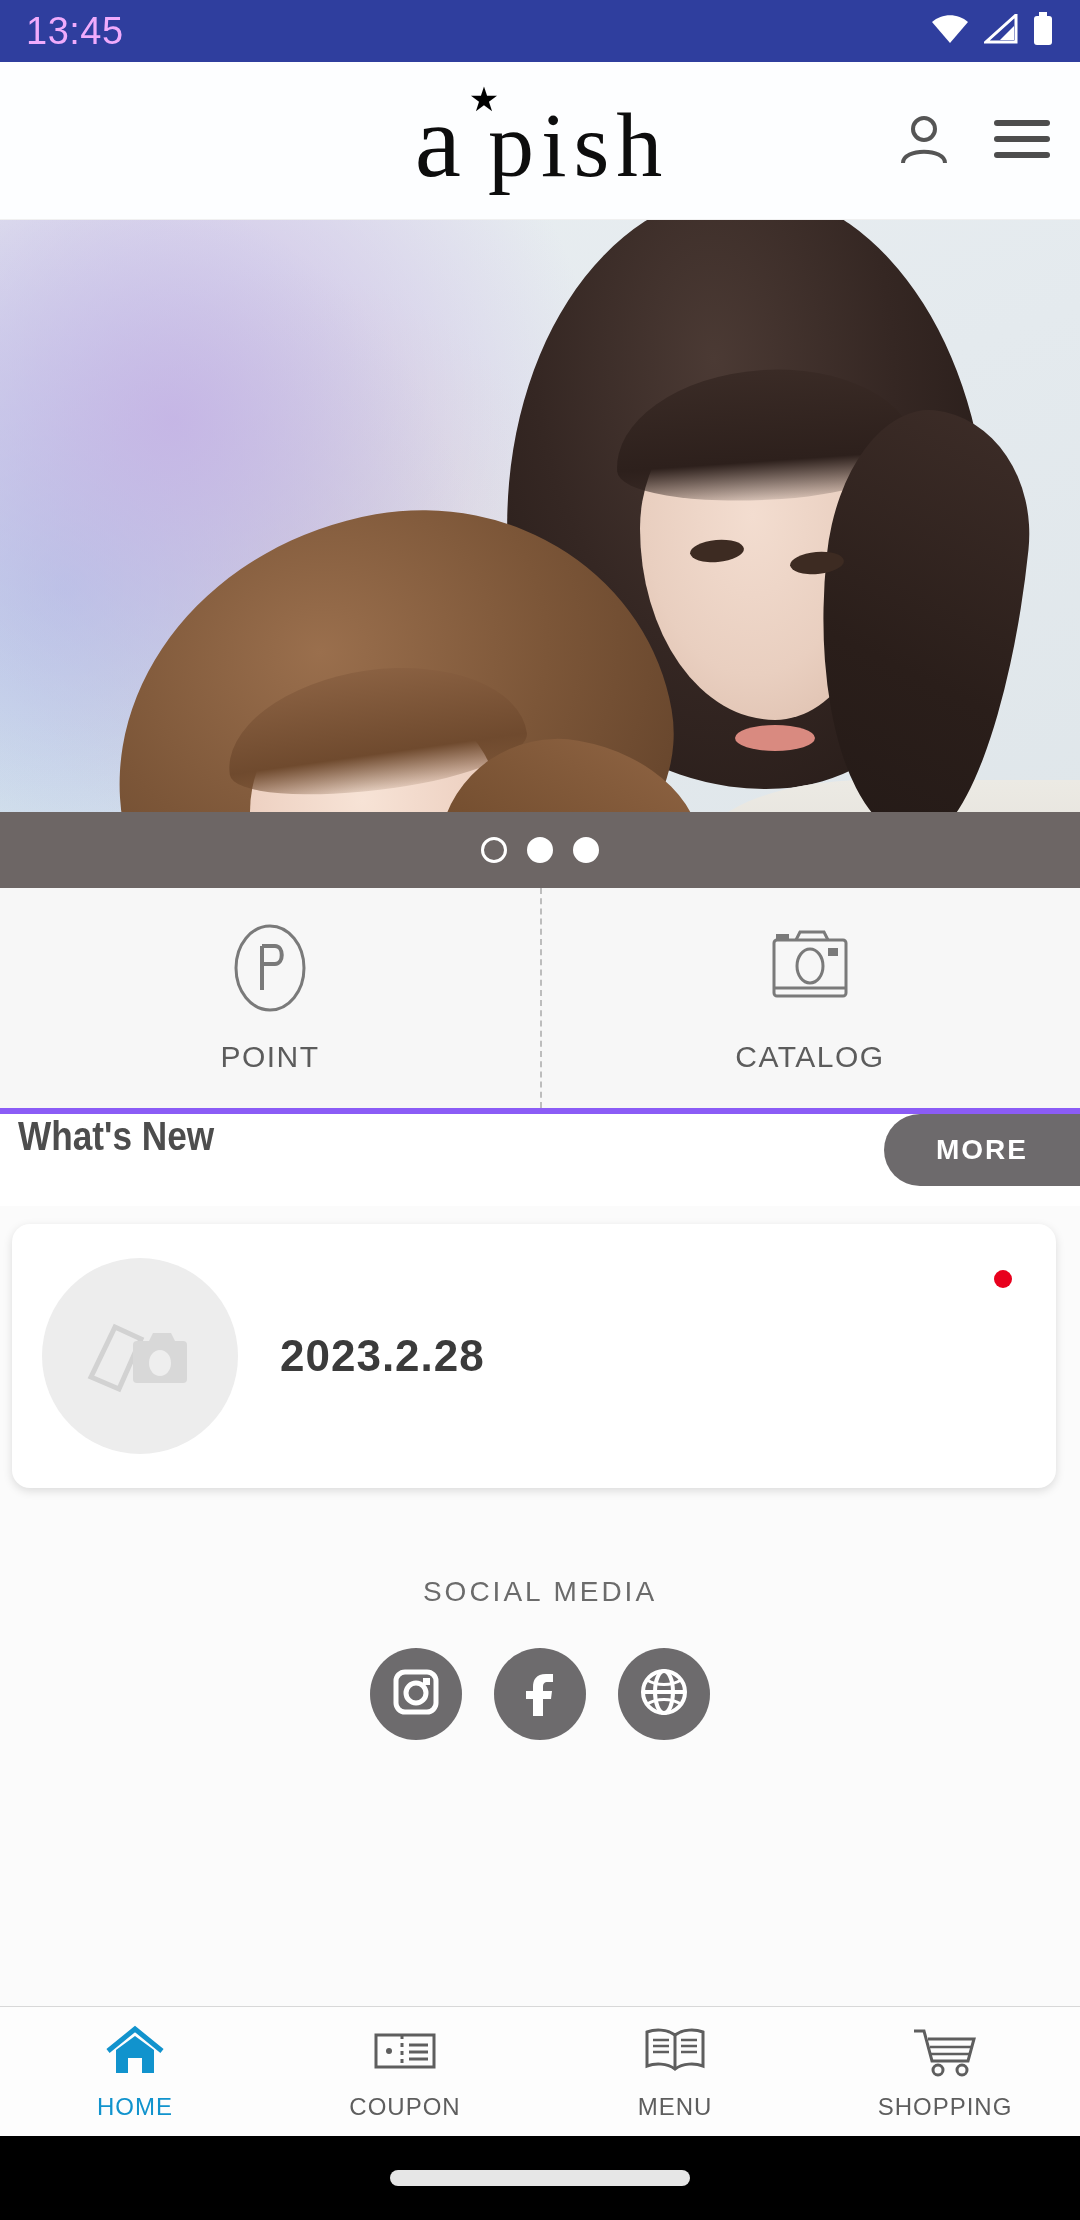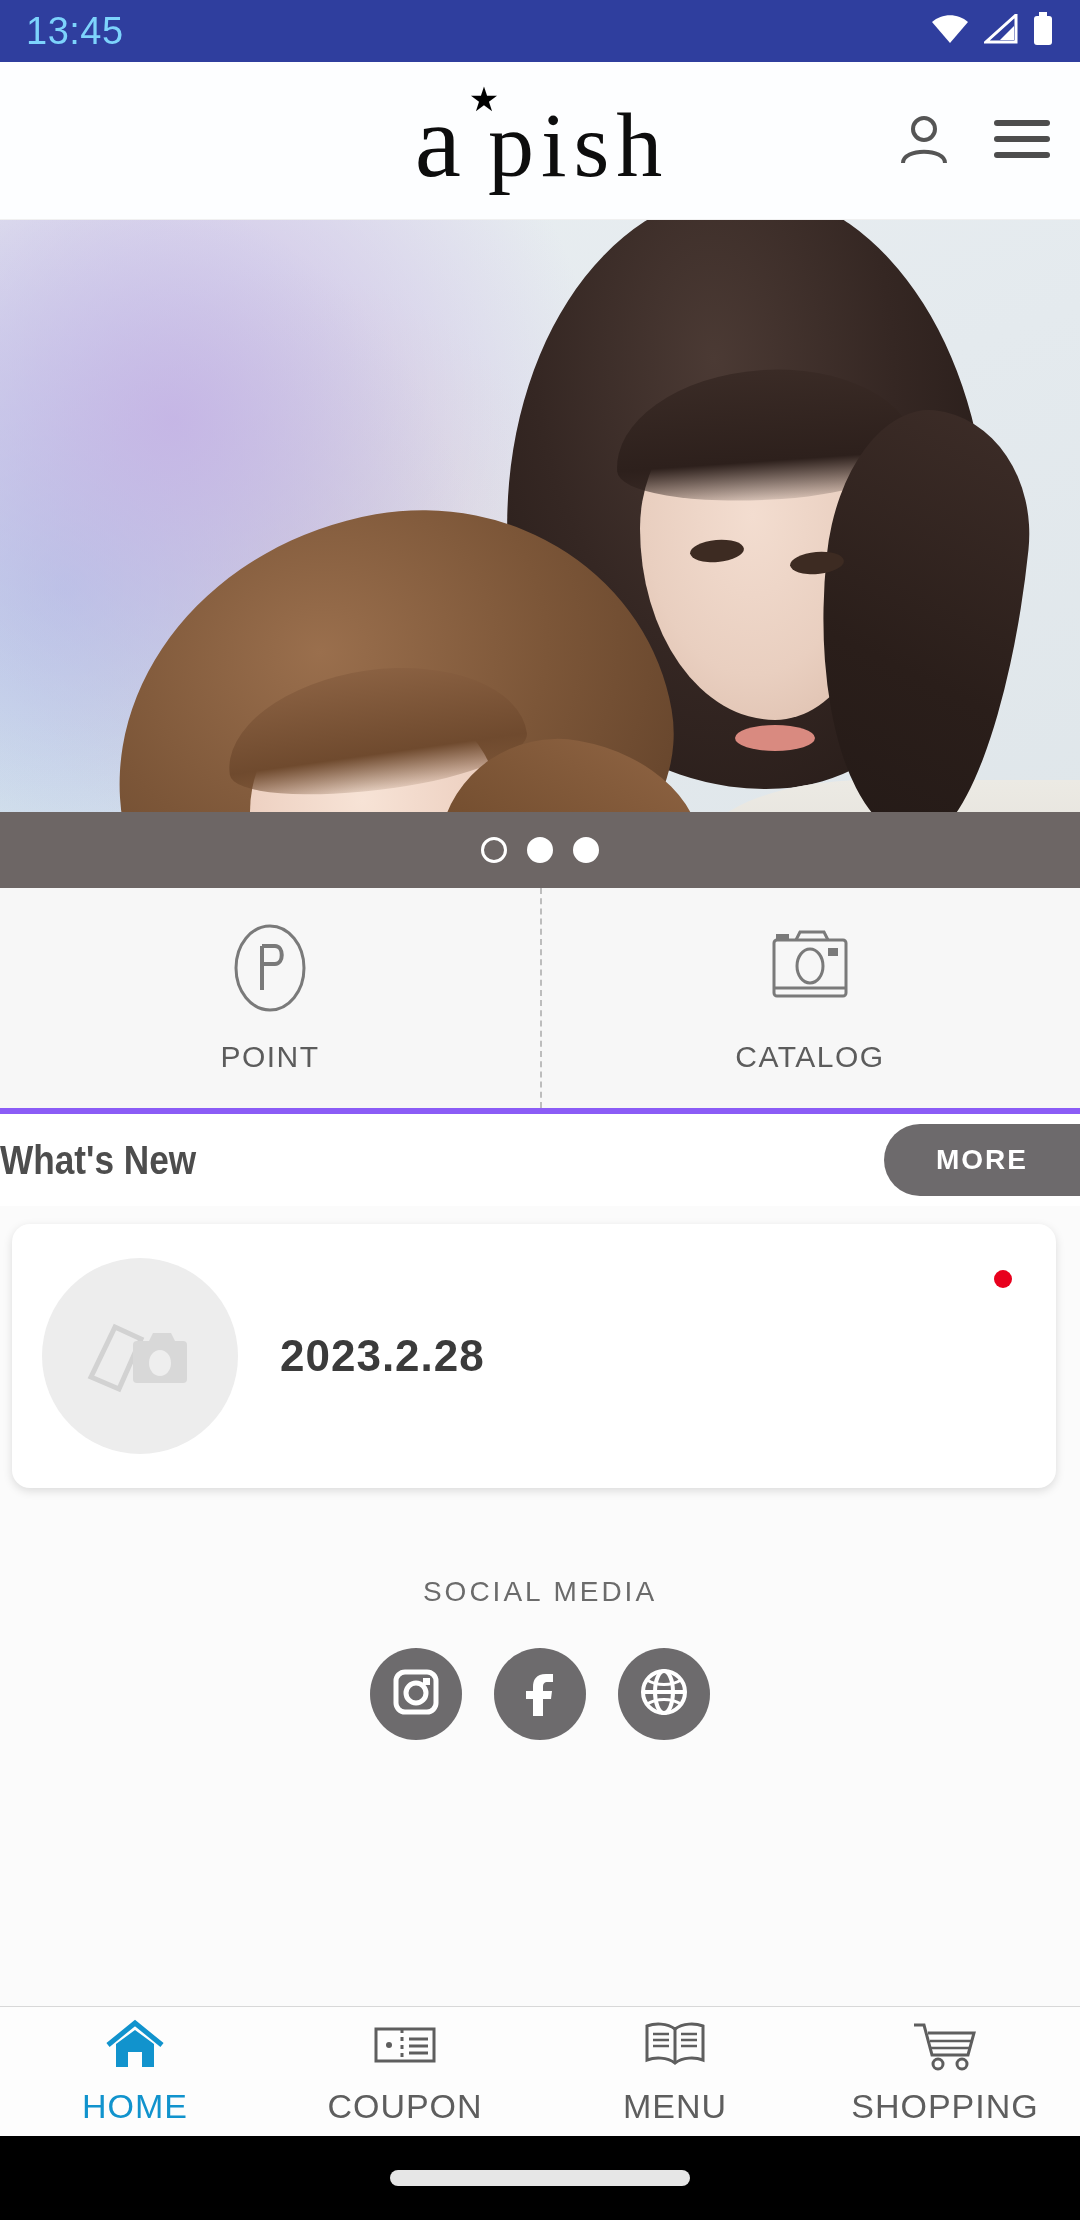--- a/index.html
+++ b/index.html
@@ -10,21 +10,21 @@
     overflow:hidden;
   }
   #screen { position:relative; width:1080px; height:2220px; background:#fbfbfb; }
 
   
   .statusbar{
     position:relative; height:62px; background:#2f3e9e;
     display:flex; align-items:center; justify-content:space-between;
     padding:0 26px;
   }
-  .status-time{ color:#7dd3fc; font-size:38px; letter-spacing:.5px; font-family:"Liberation Sans",sans-serif; }
+  .status-time{ color:#f0abfc; font-size:38px; letter-spacing:.5px; font-family:"Liberation Sans",sans-serif; }
   .status-icons{ display:flex; align-items:center; gap:14px; }
 
   
   .appbar{
     height:158px; background:#fdfeff;
     display:flex; align-items:center; position:relative;
     border-bottom:1px solid #f0f0f0;
   }
   .logo-wrap{
     position:absolute; left:0; right:0; top:0; bottom:0;
@@ -136,22 +136,22 @@
     gap:22px; position:relative; cursor:pointer;
   }
   .quick-item + .quick-item::before{
     content:""; position:absolute; left:0; top:0; bottom:0; width:0;
     border-left:2px dashed #bdbdbd;
   }
   .quick-label{ font-size:30px; color:#5c5c5c; letter-spacing:1.5px; }
 
   
   .wn-bar{
-    height:92px; display:flex; align-items:center; justify-content:space-between;
-    background:#ffffff; padding-left:0;
+    height:92px; display:flex; justify-content:space-between;
+    background:#ffffff; padding-left:18px;
   }
   .wn-title{
     font-family:"Liberation Sans Narrow","Liberation Sans",sans-serif;
     font-size:40px; font-weight:bold; color:#4d4d4d; letter-spacing:0px;
     transform:scaleX(.88); transform-origin:left center;
   }
   .more-btn{
     width:216px; height:72px; background:#6d6a6c; color:#fff;
     border:none; border-radius:36px 0 0 36px;
     font-size:28px; font-weight:bold; letter-spacing:2px; cursor:pointer;
@@ -190,21 +190,21 @@
   
   .tabbar{
     position:absolute; left:0; right:0; bottom:84px; height:130px;
     background:#fdfdfd; border-top:1px solid #d8d8d8;
     display:flex; align-items:center;
   }
   .tab{
     flex:1; display:flex; flex-direction:column; align-items:center; justify-content:center;
     gap:10px; cursor:pointer;
   }
-  .tab-label{ font-size:34px; color:#5e5e5e; letter-spacing:1px; }
+  .tab-label{ font-size:24px; color:#5e5e5e; letter-spacing:1px; }
   .tab.active .tab-label{ color:#1193cd; }
 
   
   .gesture{
     position:absolute; left:0; right:0; bottom:0; height:84px; background:#000;
     display:flex; align-items:center; justify-content:center;
   }
   .gesture-pill{ width:300px; height:16px; border-radius:8px; background:#e6e6e6; }
 </style>
 </head>

